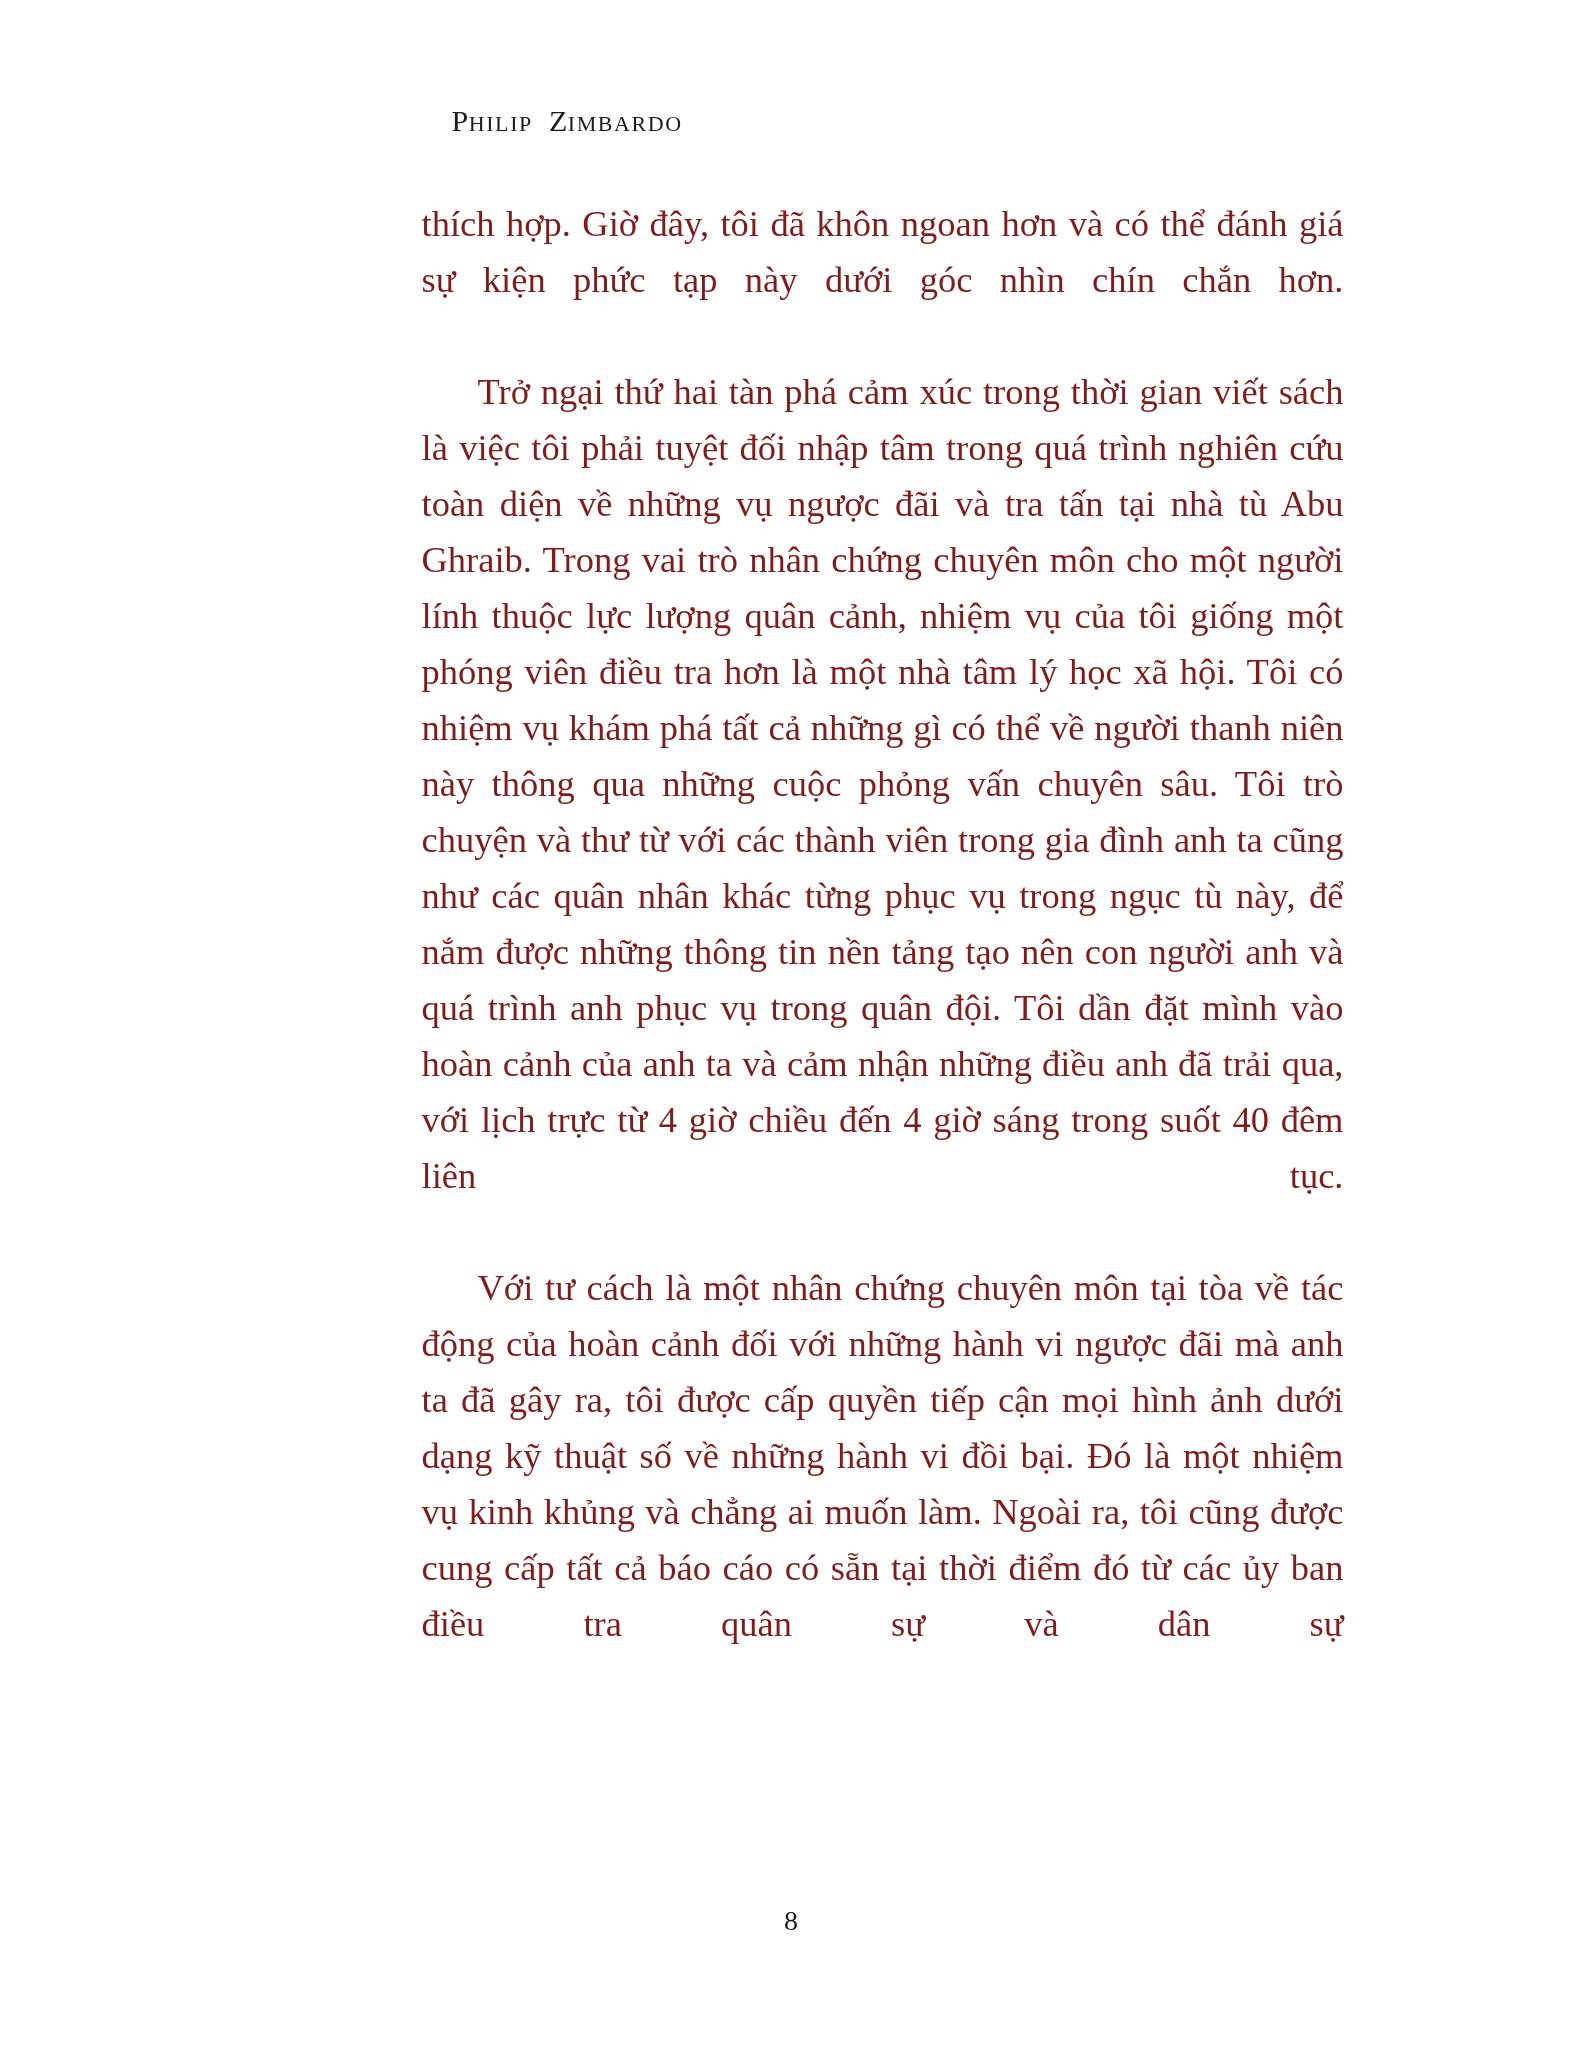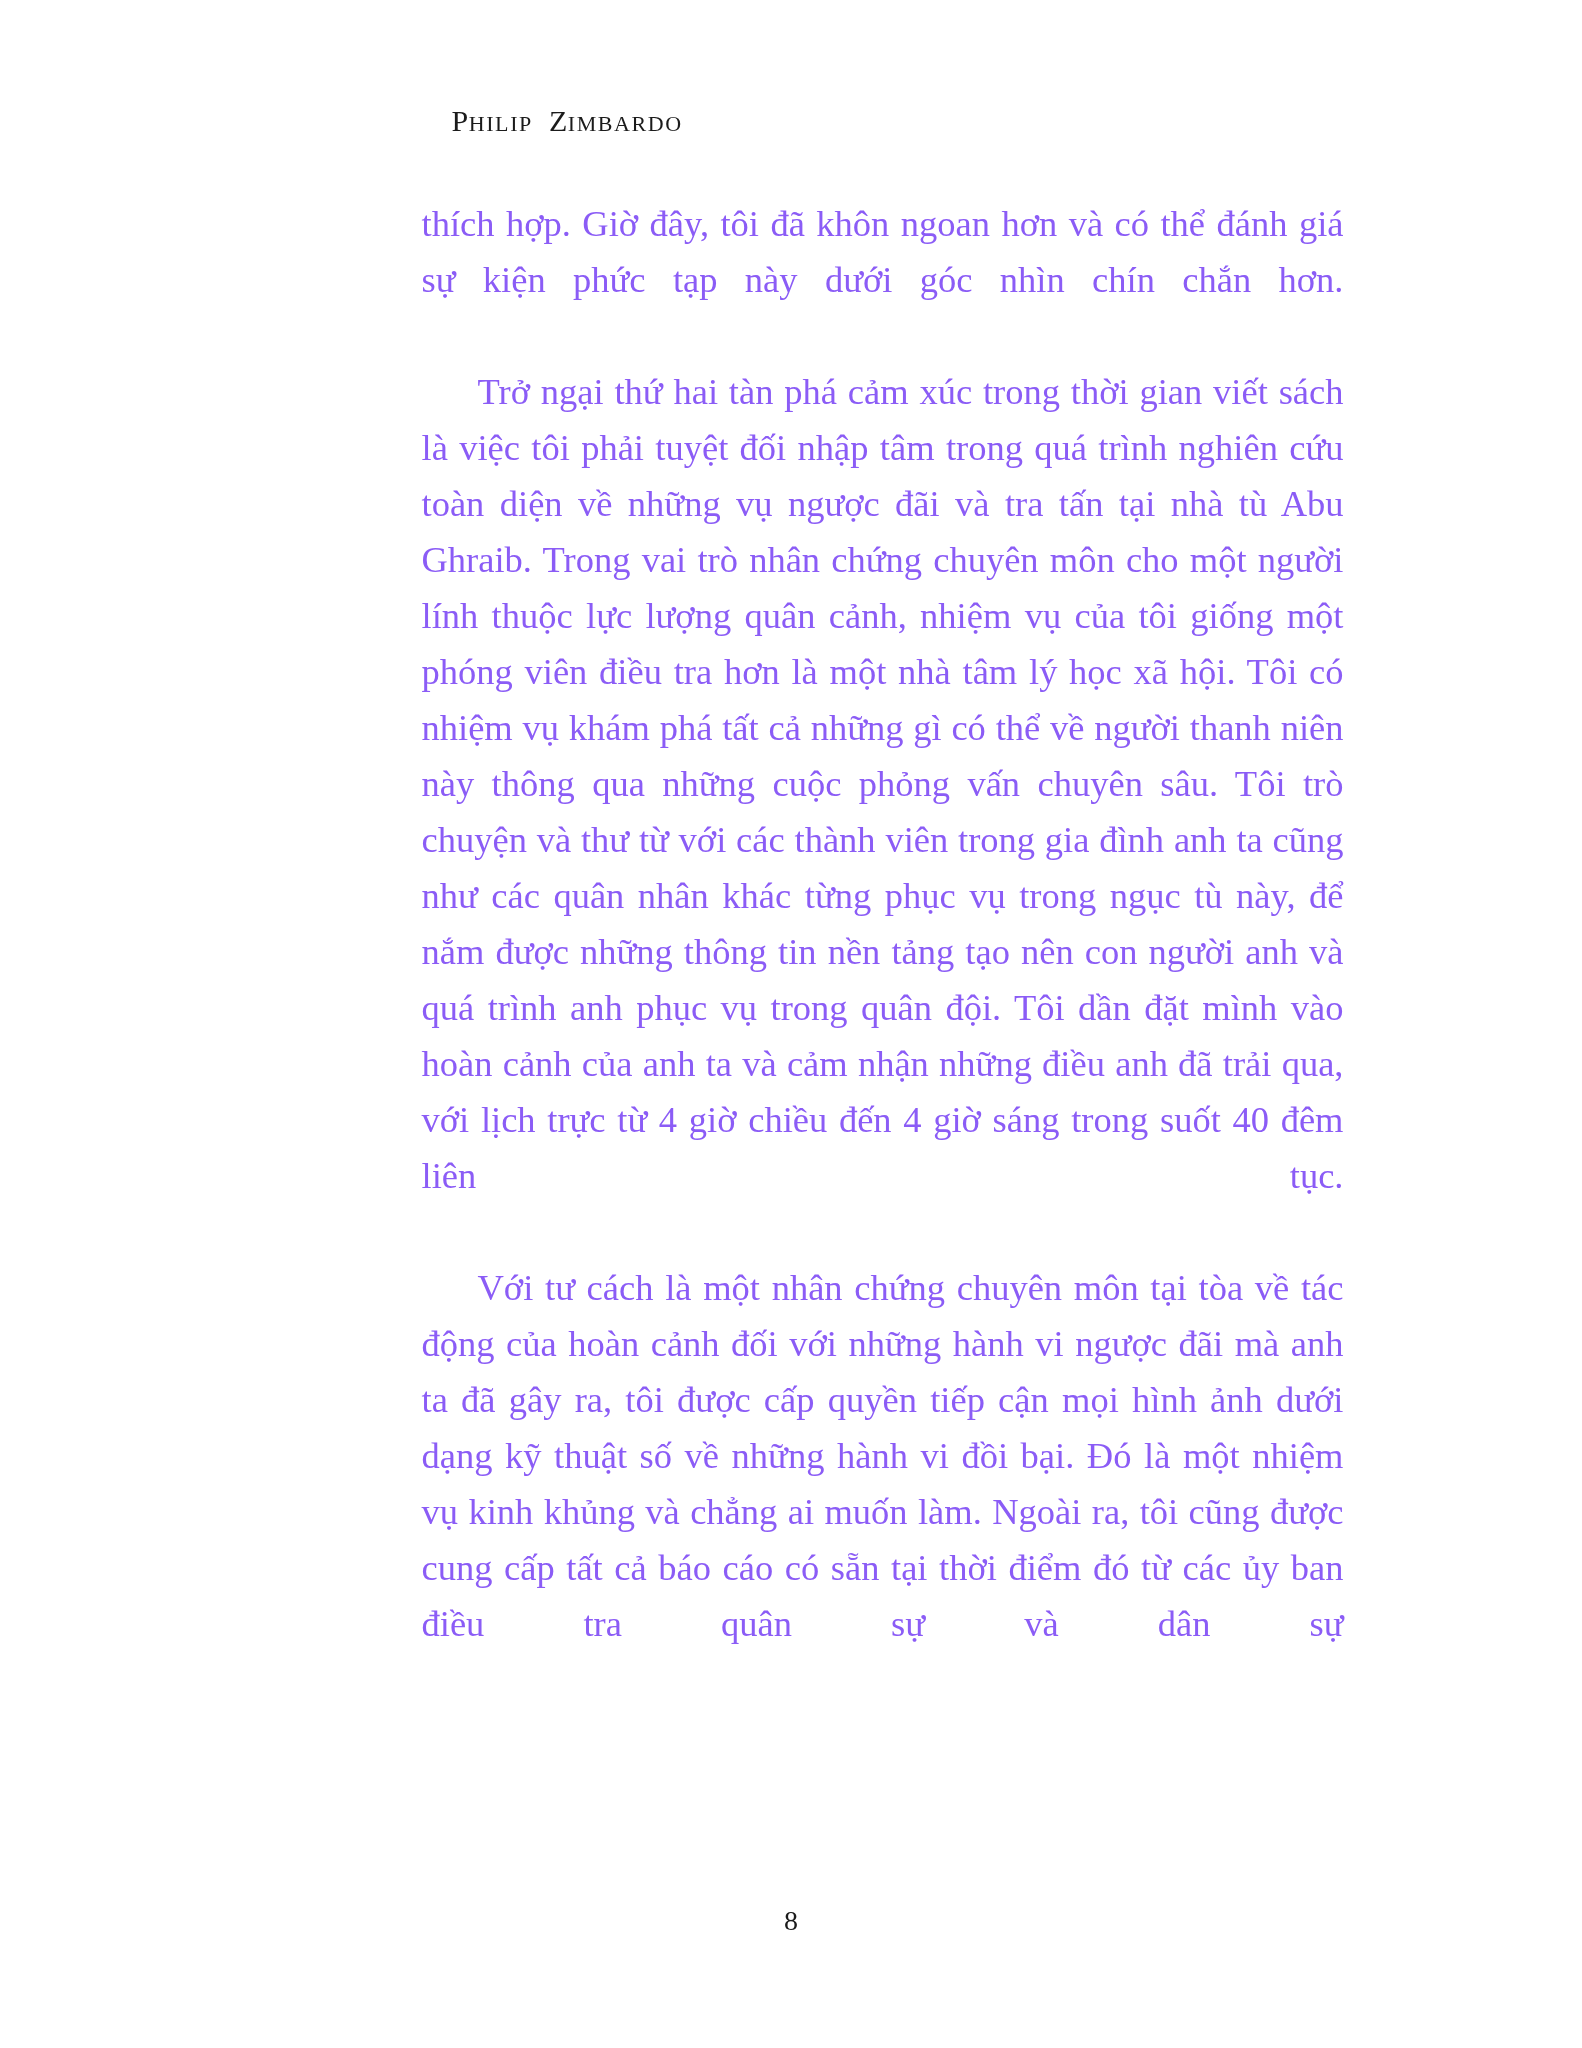--- a/index.html
+++ b/index.html
@@ -53,21 +53,21 @@
     top: 196px;
     width: 922px;
   }
 
   .para {
     margin: 0 0 0 0;
     text-align: justify;
     text-justify: inter-word;
     font-size: 36.5px;
     line-height: 56px;
-    color: #8b5cf6;
+    color: #7f1d1d;
     font-family: "Liberation Serif", "DejaVu Serif", serif;
     -webkit-font-smoothing: antialiased;
   }
   .para + .para {
   }
   .para.indented {
     text-indent: 56px;
   }
   
   .para::after {

